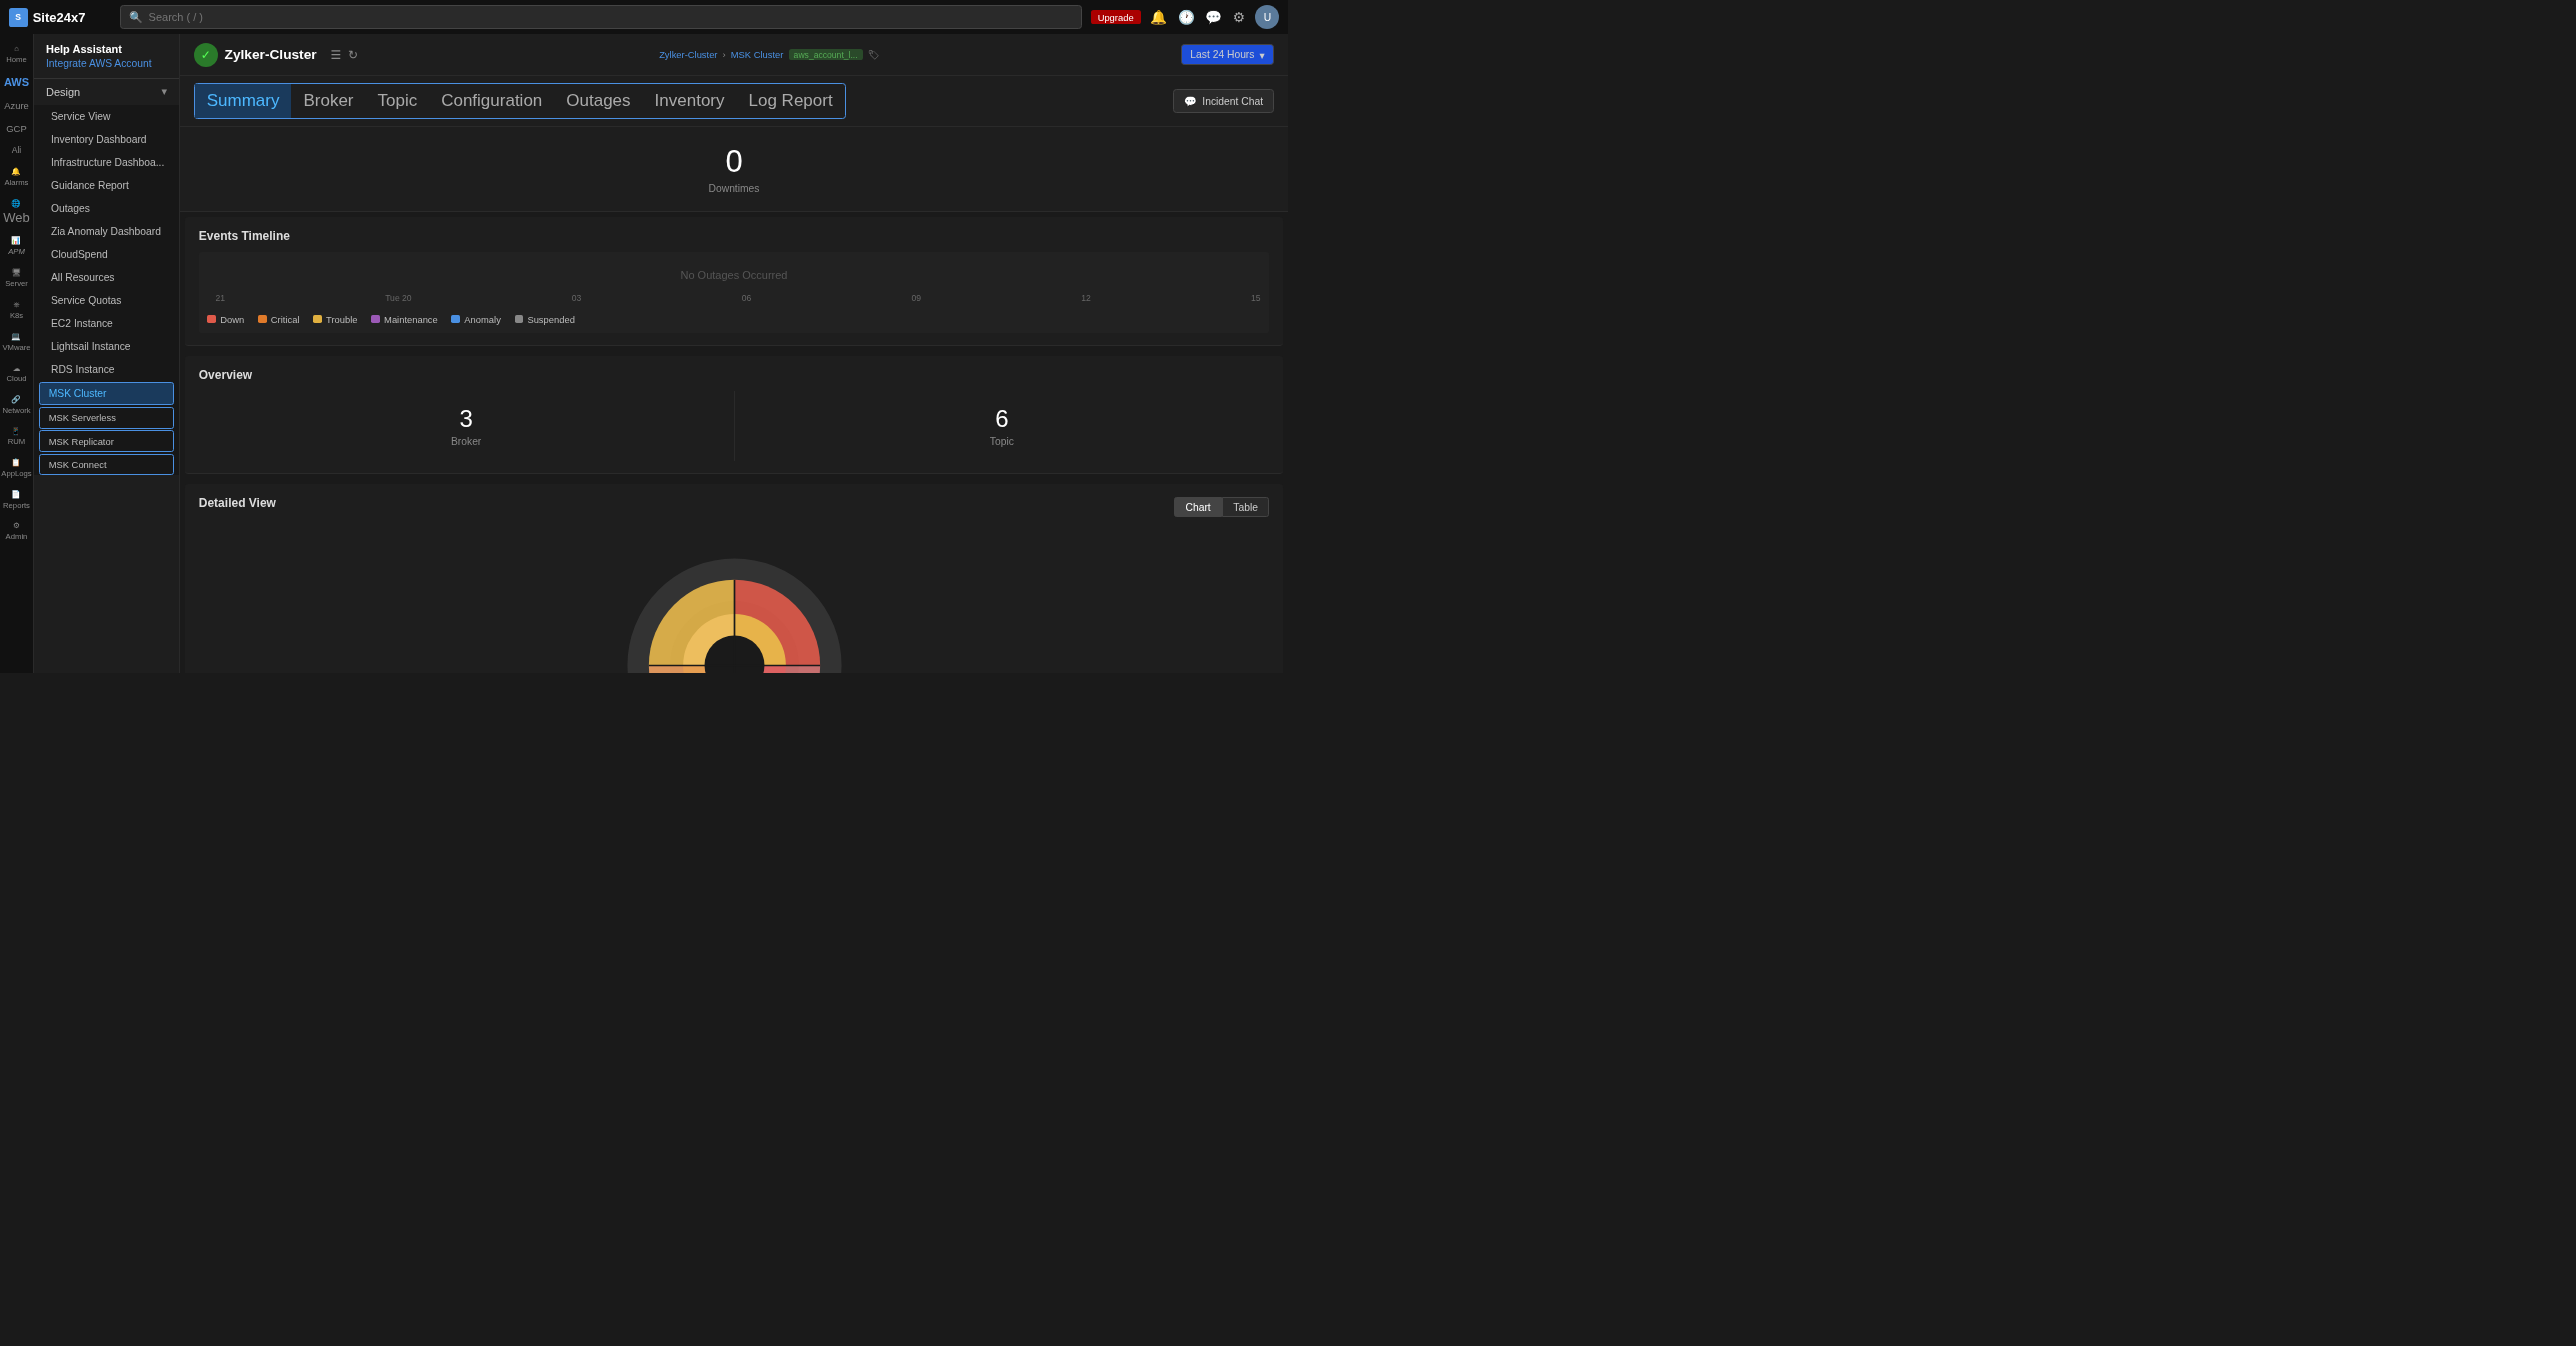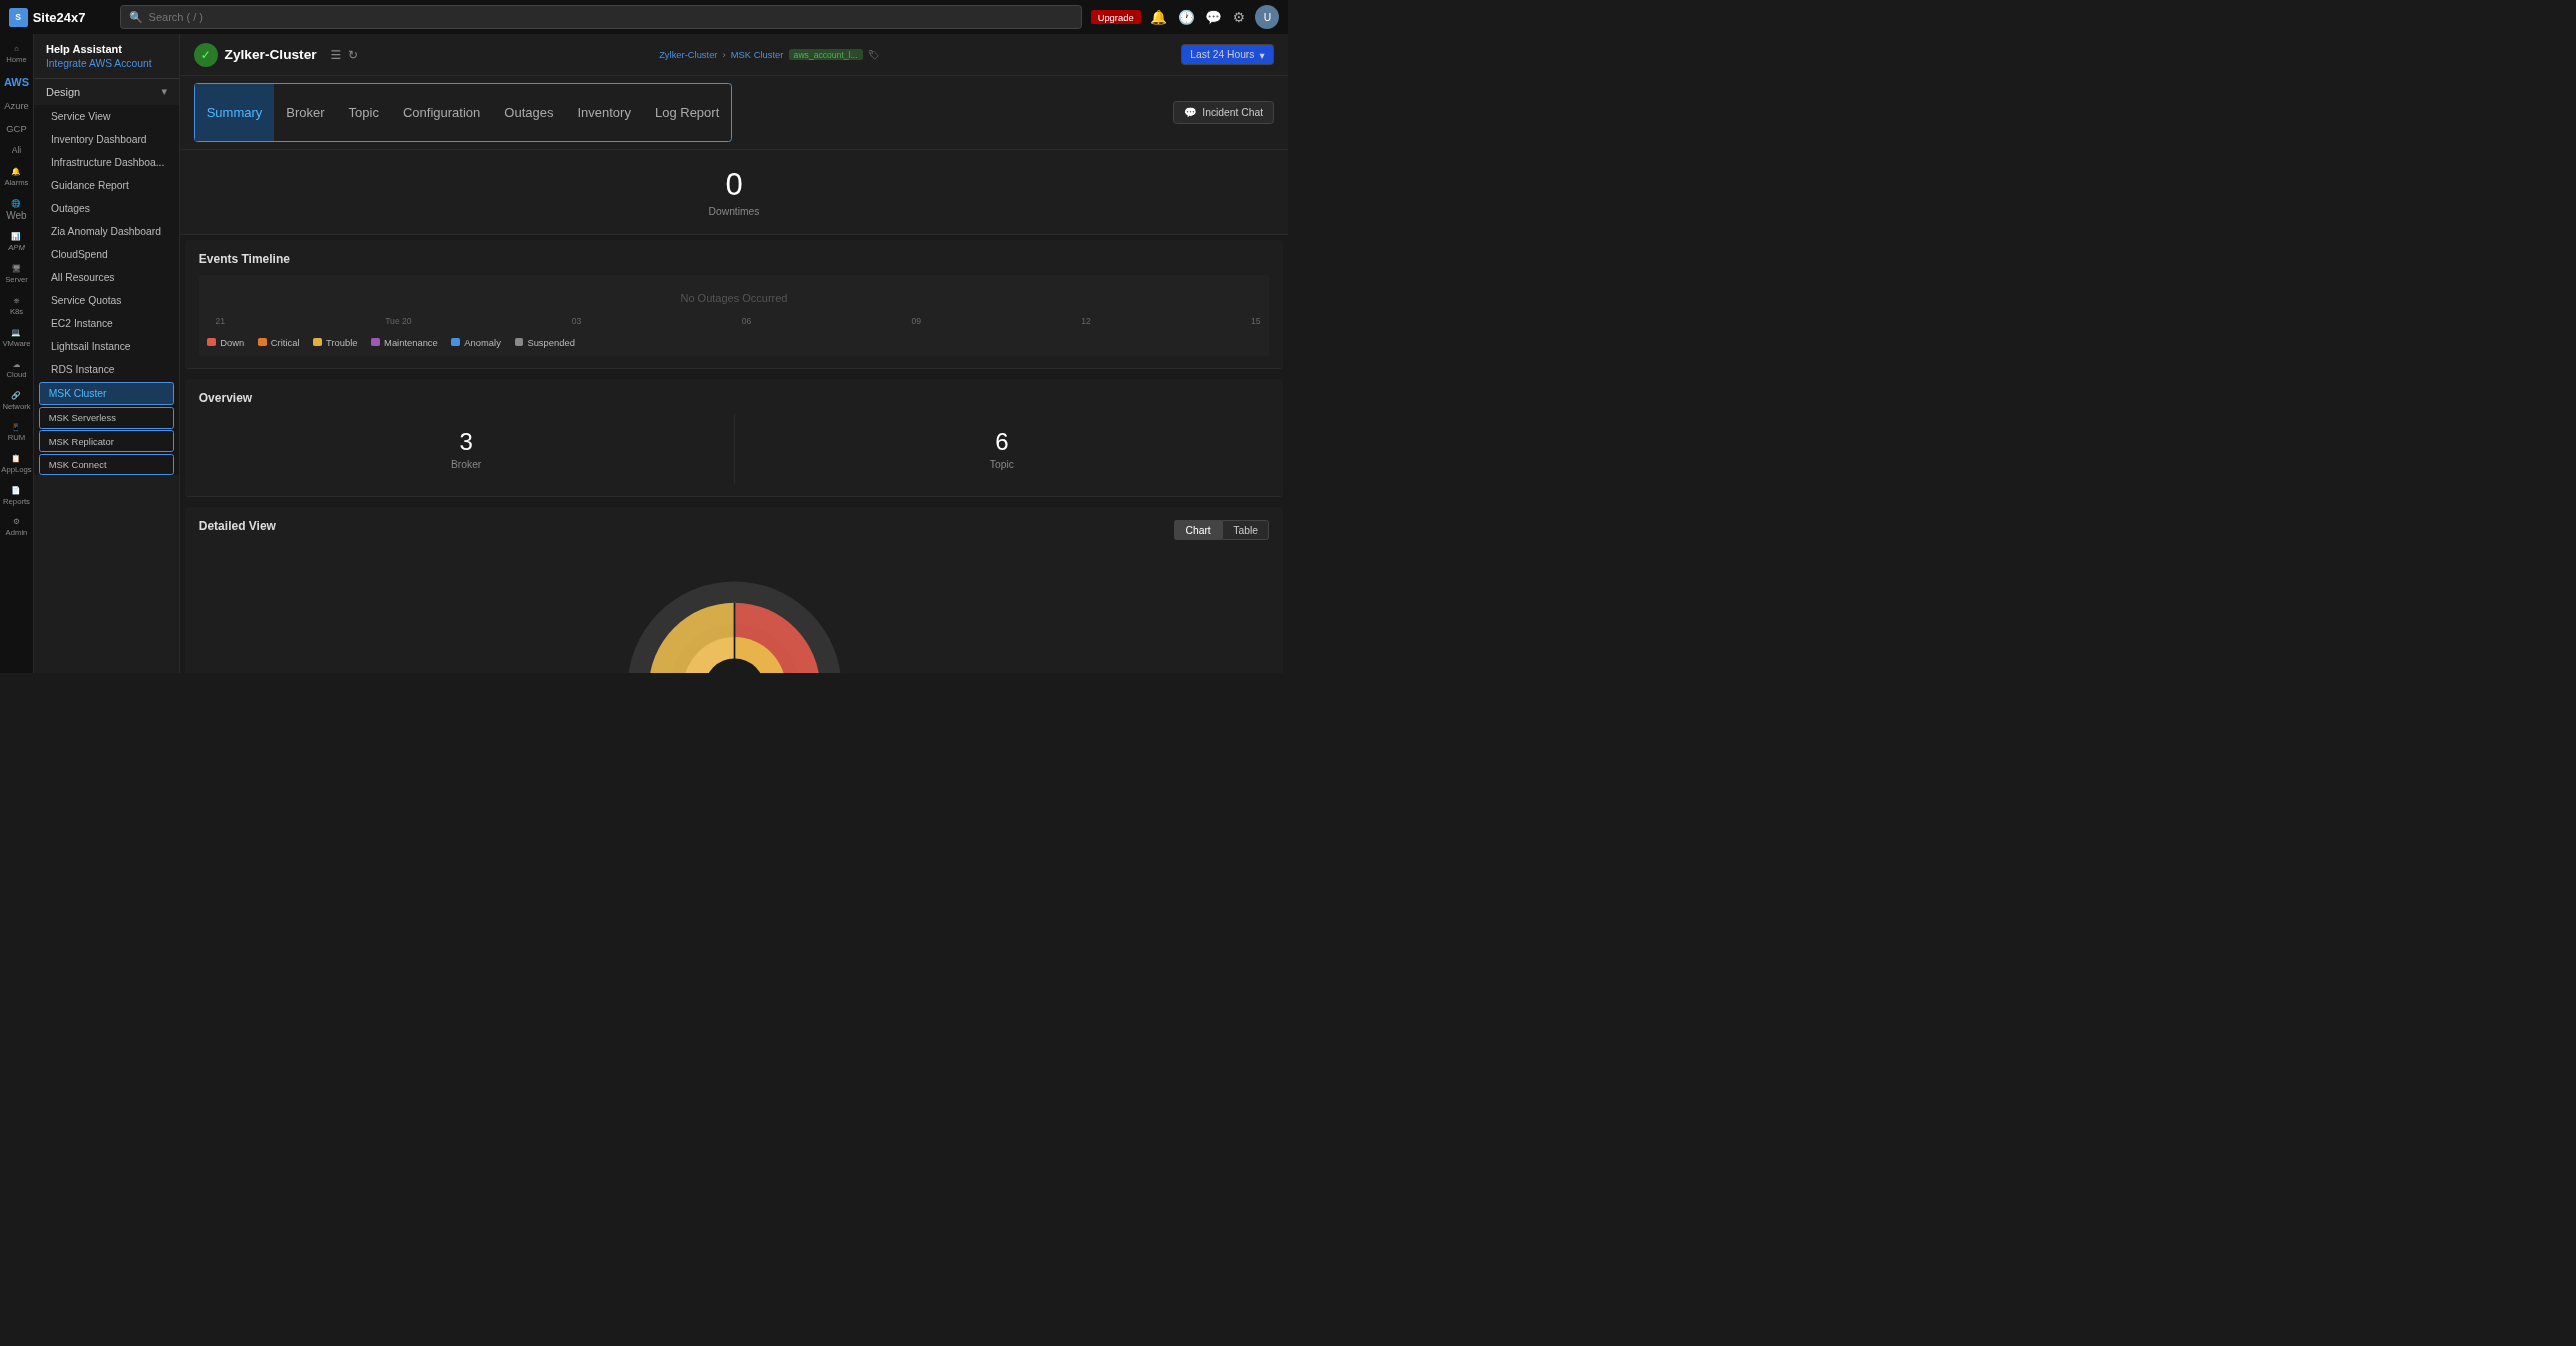--- a/index.html
+++ b/index.html
@@ -47,21 +47,21 @@
     
     .content-header { display: flex; align-items: center; justify-content: space-between; padding: 8.6px 13.7px; background: #1e1e1e; border-bottom: 0.9px solid #2a2a2a; }
     .breadcrumb { display: flex; align-items: center; gap: 6.9px; }
     .cluster-icon { width: 24px; height: 24px; border-radius: 50%; background: #2a7a2a; display: flex; align-items: center; justify-content: center; color: #5f5; font-size: 12px; }
     .cluster-title { color: #fff; font-size: 13.7px; font-weight: 600; }
     .cluster-icons { display: flex; gap: 6.9px; margin-left: 6.9px; color: #888; font-size: 12px; }
     .breadcrumb-path { display: flex; align-items: center; gap: 5.1px; font-size: 9.4px; color: #888; }
     .breadcrumb-path .link { color: #4a90e2; cursor: pointer; }
     .breadcrumb-path .tag { background: #2a4a2a; color: #5a5; border-radius: 2.6px; padding: 0.9px 5.1px; font-size: 8.6px; }
     .time-selector { background: #1d4ed8; border: 0.9px solid #444; border-radius: 3.4px; padding: 3.4px 8.6px; color: #ccc; font-size: 10.3px; display: flex; align-items: center; gap: 5.1px; cursor: pointer; }
-    .tab { padding: 21px 12px; color: #aaa; font-size: 13px; cursor: pointer; border-bottom: 1.7px solid transparent; }
+    .tab { padding: 7px 12px; color: #aaa; font-size: 17px; cursor: pointer; border-bottom: 1.7px solid transparent; }
     .tab.active { color: #4db8ff; border-bottom: 1.7px solid #4db8ff; }
     .tabs-container { border: 0.9px solid #4a90e2; border-radius: 3.4px; display: flex; margin: 6.9px 0; }
     .tabs-container .tab { border-bottom: none; }
     .tabs-container .tab.active { background: #1a3a5c; color: #4db8ff; }
 
     .incident-chat-btn { margin-left: auto; background: #2a2a2a; border: 0.9px solid #444; border-radius: 3.4px; padding: 4.3px 10.3px; color: #ccc; font-size: 10.3px; cursor: pointer; display: flex; align-items: center; gap: 5.1px; }
 
     
     .stats-row { display: flex; border-bottom: 0.9px solid #2a2a2a; background: #1e1e1e; }
     .stat-block { flex: 1; padding: 17px; text-align: center; border-right: 0.9px solid #2a2a2a; }
@@ -146,21 +146,21 @@
     </div>
     <div class="sidebar-icon-item">
       <span style="font-size:8.6px;">Ali</span>
     </div>
     <div class="sidebar-icon-item">
       <span>🔔</span>
       <span style="font-size:7.7px;">Alarms</span>
     </div>
     <div class="sidebar-icon-item">
       <span>🌐</span>
-      <span style="font-size:10px;">Web</span>
+      <span style="font-size:13px;">Web</span>
     </div>
     <div class="sidebar-icon-item">
       <span>📊</span>
       <span style="font-size:7.7px;font-style:italic;">APM</span>
     </div>
     <div class="sidebar-icon-item">
       <span>🖥</span>
       <span style="font-size:7.7px;">Server</span>
     </div>
     <div class="sidebar-icon-item">

